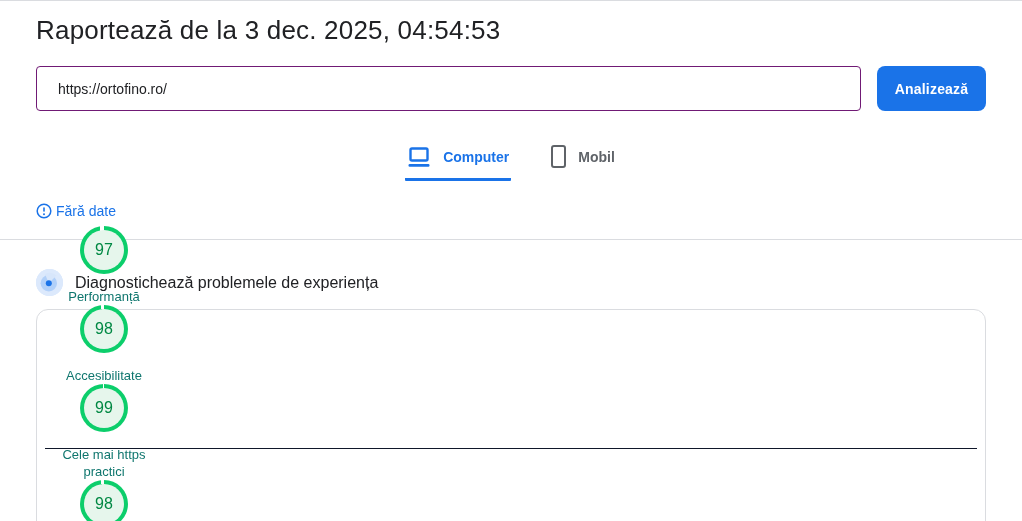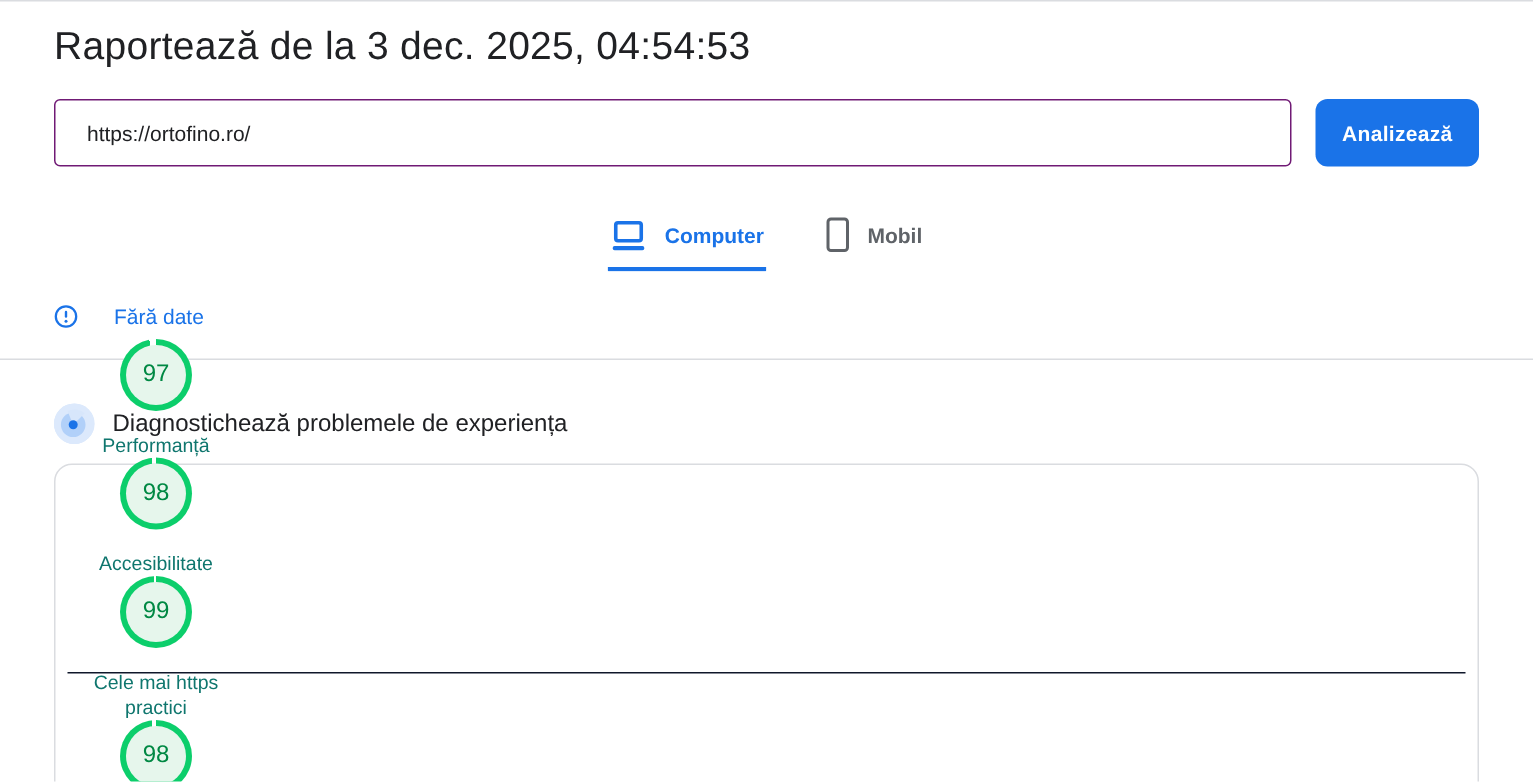--- a/index.html
+++ b/index.html
@@ -22,21 +22,21 @@
   .tab.active { color:#1a73e8; border-bottom:3px solid #1a73e8; border-radius:0 0 1px 1px; }
   .phone-icon { width:15px; height:23px; border:2px solid #5f6368; border-radius:3px; display:inline-block; }
   .tab svg { display:block; }
 
   .section-row { display:flex; align-items:center; justify-content:space-between; margin:0 36px; }
   .section-row.field { padding:22px 0 20px; }
   .section-row.lab { padding:29px 0 13px; }
   .section-left { display:flex; align-items:center; gap:12px; }
   .section-icon { width:27px; height:27px; border-radius:50%; background:#d7e6fb; position:relative; flex:0 0 auto; }
   .section-title { font-size:16px; font-weight:500; color:#202124; }
-  .status-link { display:flex; gap:24px; color:#1a73e8; font-size:14px; cursor:pointer; }
+  .status-link { display:flex; gap:4px; color:#1a73e8; font-size:14px; cursor:pointer; }
   .divider { height:1px; background:#dadce0; width:100%; }
 
   .report-card { margin:0 36px; width:950px; height:260px; border:1px solid #dadce0;
     border-radius:12px; background:#fff; }
   .gauges-wrap { border-bottom:1px solid #0f172a; margin:0 8px; height:139px; padding-top:26px;
     display:flex; justify-content:center;flex-direction:column; }
   .gauge-item { width:118px; display:flex; flex-direction:column; align-items:center; cursor:pointer; }
   .gauge-ring { width:48px; height:48px; border-radius:50%; position:relative; }
   .gauge-inner { position:absolute; inset:4px; border-radius:50%; background:#e6f6ec;
     display:flex; align-items:center; justify-content:center; font-size:16px; font-weight:400; color:#008843; }

